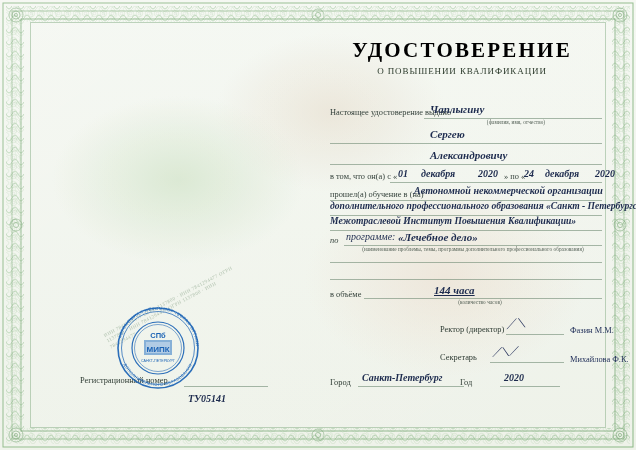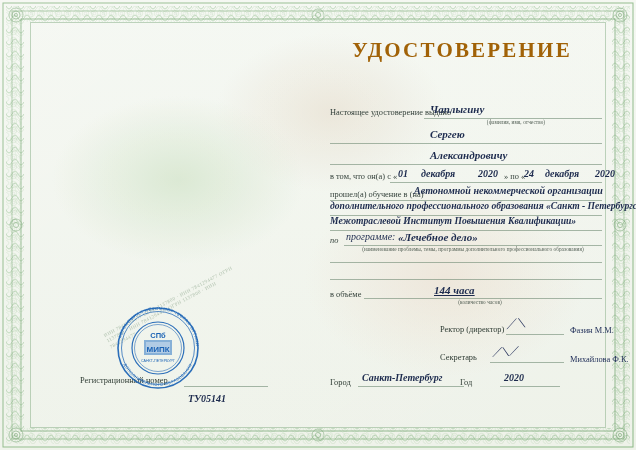--- a/index.html
+++ b/index.html
@@ -41,21 +41,21 @@
   }
   .title {
     position: absolute;
     left: 322px;
     top: 38px;
     width: 280px;
     text-align: center;
     font-size: 21px;
     letter-spacing: 2.2px;
     font-weight: bold;
-    color: #a16207;
+    color: #000000;
     font-family: "Liberation Serif", serif;
   }
   .subtitle {
     position: absolute;
     left: 322px;
     top: 66px;
     width: 280px;
     text-align: center;
     font-size: 9px;
     letter-spacing: 0.9px;
@@ -199,20 +199,21 @@
       </g>
       <rect x="0" y="0" width="636" height="450" fill="url(#fadeG)"></rect>
     </svg>
   </div>
 
   <div class="inner-line"></div>
 
   <div class="content">
 
     <div class="title">УДОСТОВЕРЕНИЕ</div>
+    <div class="subtitle">О ПОВЫШЕНИИ КВАЛИФИКАЦИИ</div>
 
 
     <div class="row" style="left:330px; top:108px;">Настоящее удостоверение выдано</div>
     <div class="rule" style="left:424px; top:118px; width:178px;"></div>
     <div class="fill" style="left:430px; top:103px;">Чаплыгину</div>
     <div class="hint" style="left:430px; top:119px; width:172px;">(фамилия, имя, отчество)</div>
 
     <div class="rule" style="left:330px; top:143px; width:272px;"></div>
     <div class="fill" style="left:430px; top:128px;">Сергею</div>
 

